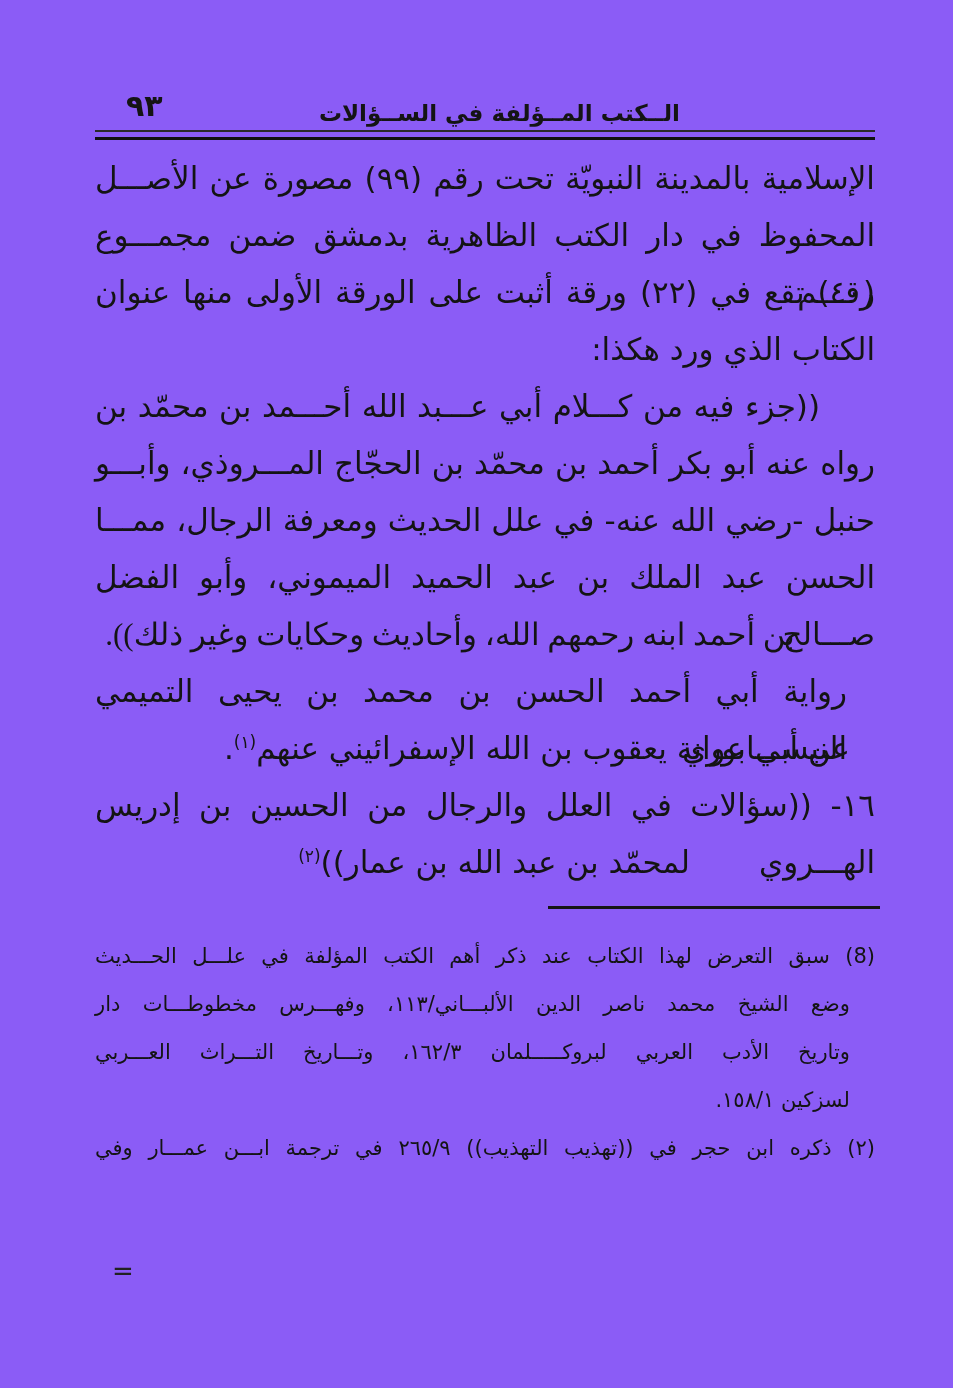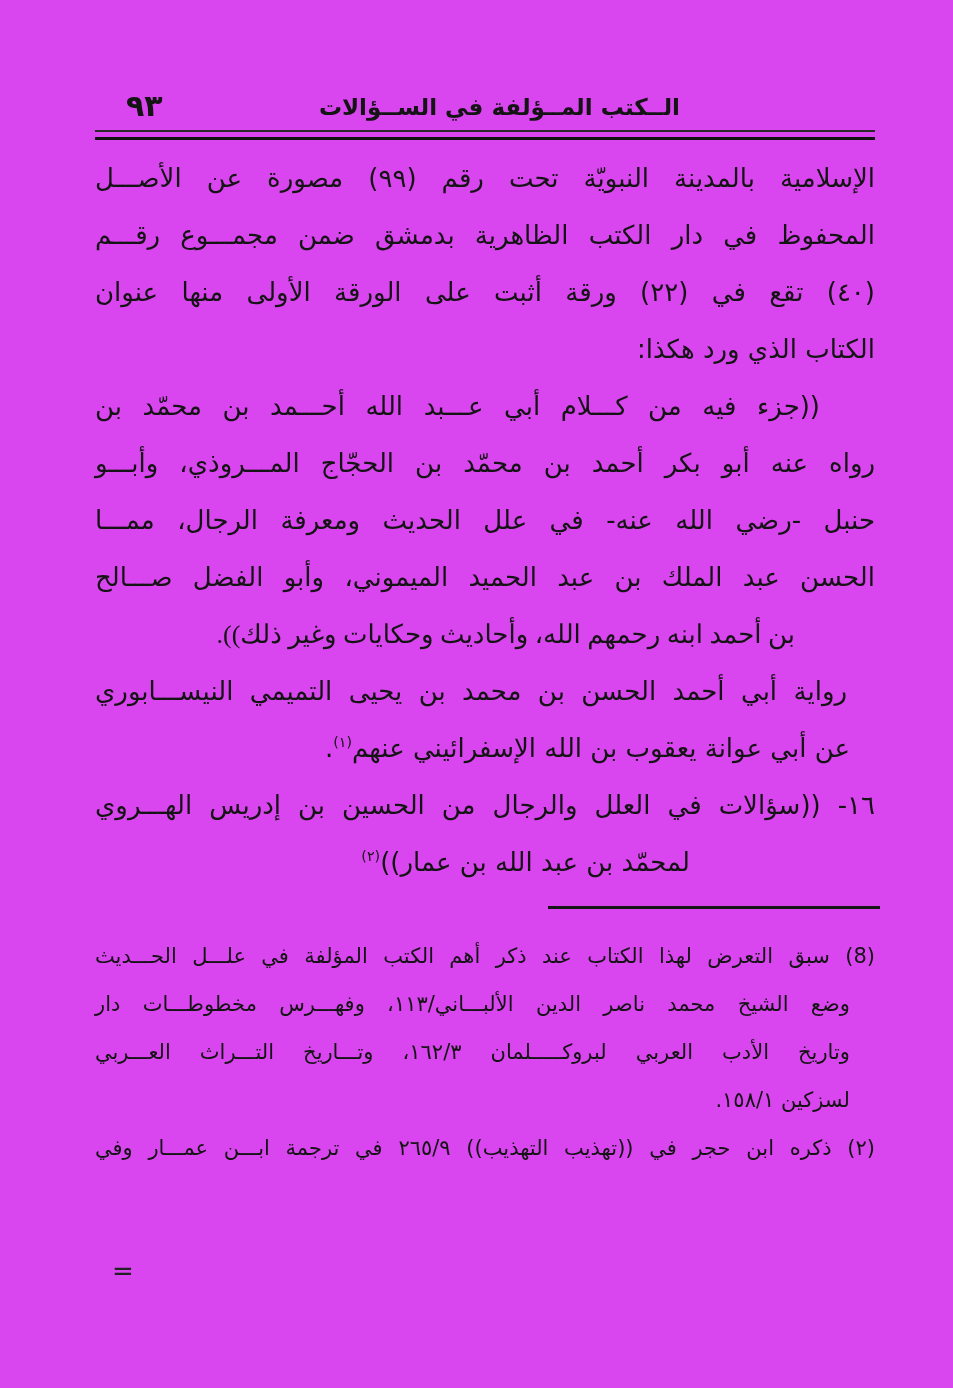--- a/index.html
+++ b/index.html
@@ -4,46 +4,46 @@
 <style>
   html,body{margin:0;padding:0;}
   body{
     width:953px;height:1388px;
     background:#ffffff;
     font-family:"DejaVu Sans",sans-serif;
     color:#141414;
   }
   .page{
     position:relative;width:953px;height:1388px;
-    background:#d946ef;overflow:hidden;
+    background:#8b5cf6;overflow:hidden;
   }
   
   .page-num{
     position:absolute;left:126px;top:88px;
     font-size:30px;font-weight:bold;letter-spacing:2px;
   }
   .running-title{
-    position:absolute;left:350px;top:94px;width:330px;
+    position:absolute;left:350px;top:100px;width:330px;
     direction:rtl;text-align:center;
     font-size:23px;font-weight:bold;
     white-space:nowrap;
   }
   .rule-thin{
     position:absolute;left:95px;width:780px;top:130px;height:2px;
     background:#2a2a2a;
   }
   .rule-thick{
     position:absolute;left:95px;width:780px;top:137px;height:3px;
     background:#111111;
   }
   
   .body-text{
     position:absolute;top:150px;left:95px;width:780px;
     direction:rtl;
-    font-size:26px;
+    font-size:31px;
   }
   .l{
     height:57px;line-height:57px;
     text-align:justify;text-align-last:justify;
     white-space:normal;overflow:visible;
   }
   .l.end{text-align:left;text-align-last:right;white-space:nowrap;}
   .l.ind55{padding-right:55px;}
   .l.ind28{padding-right:28px;}
   .l.ind80{padding-right:80px;font-family:Liberation Serif, serif;}

